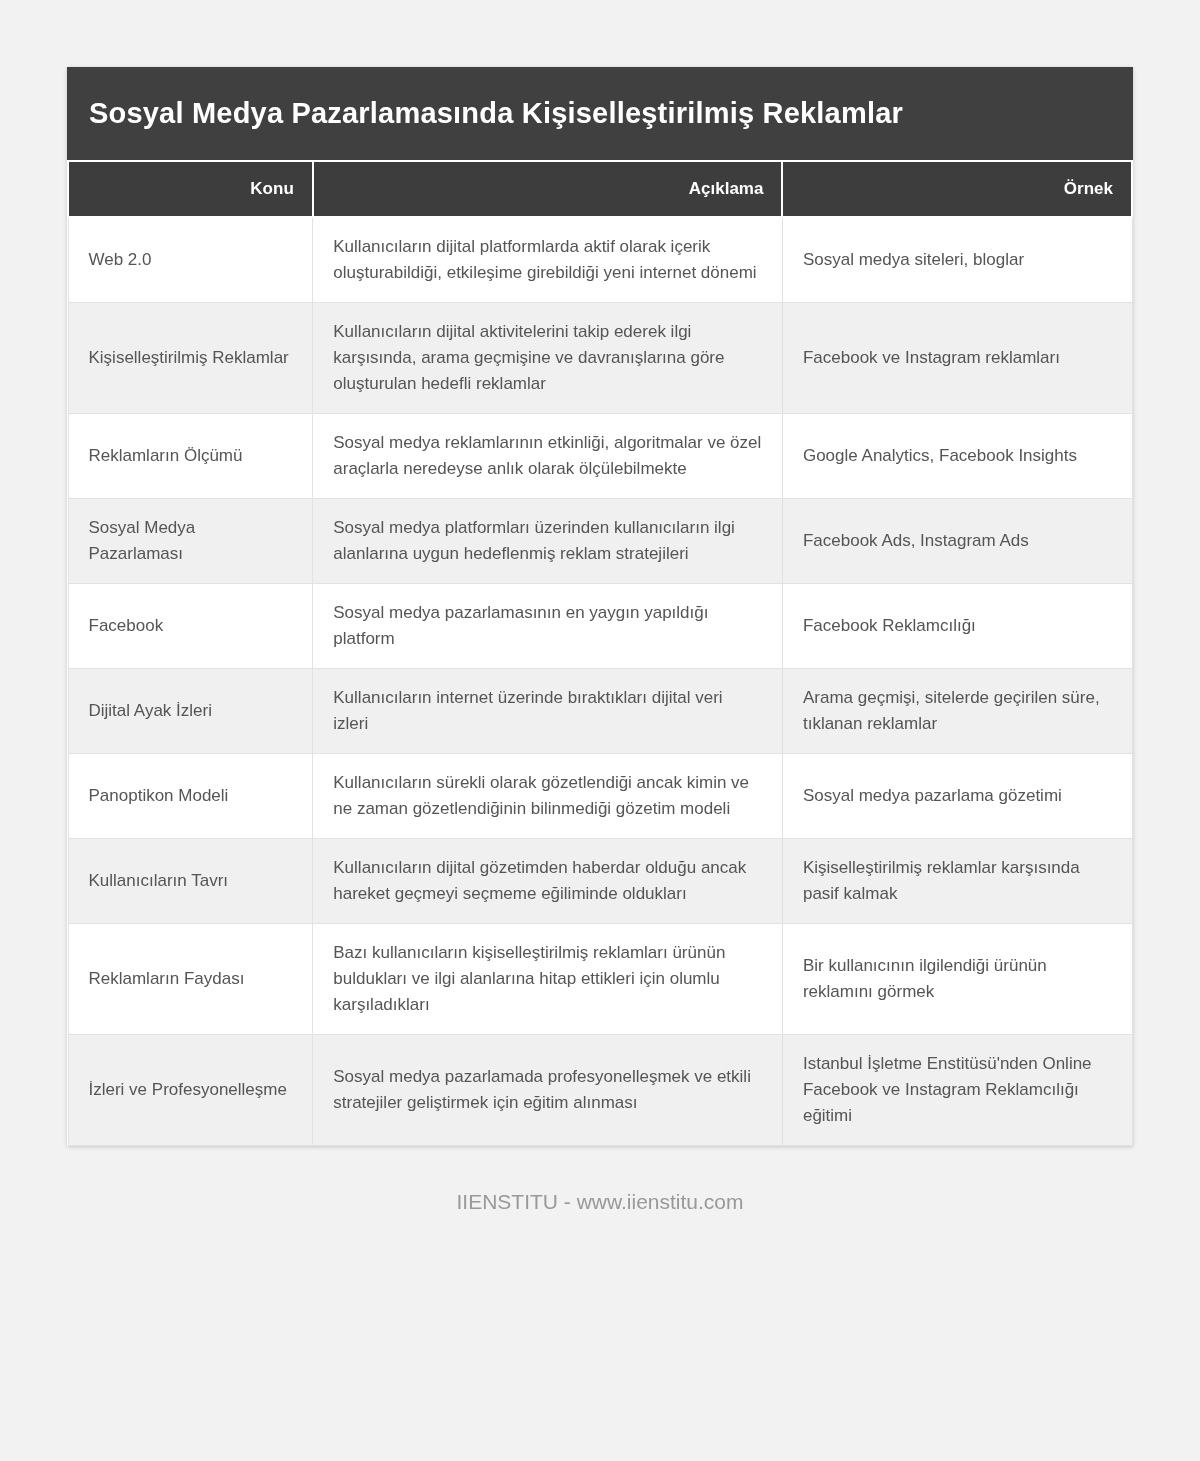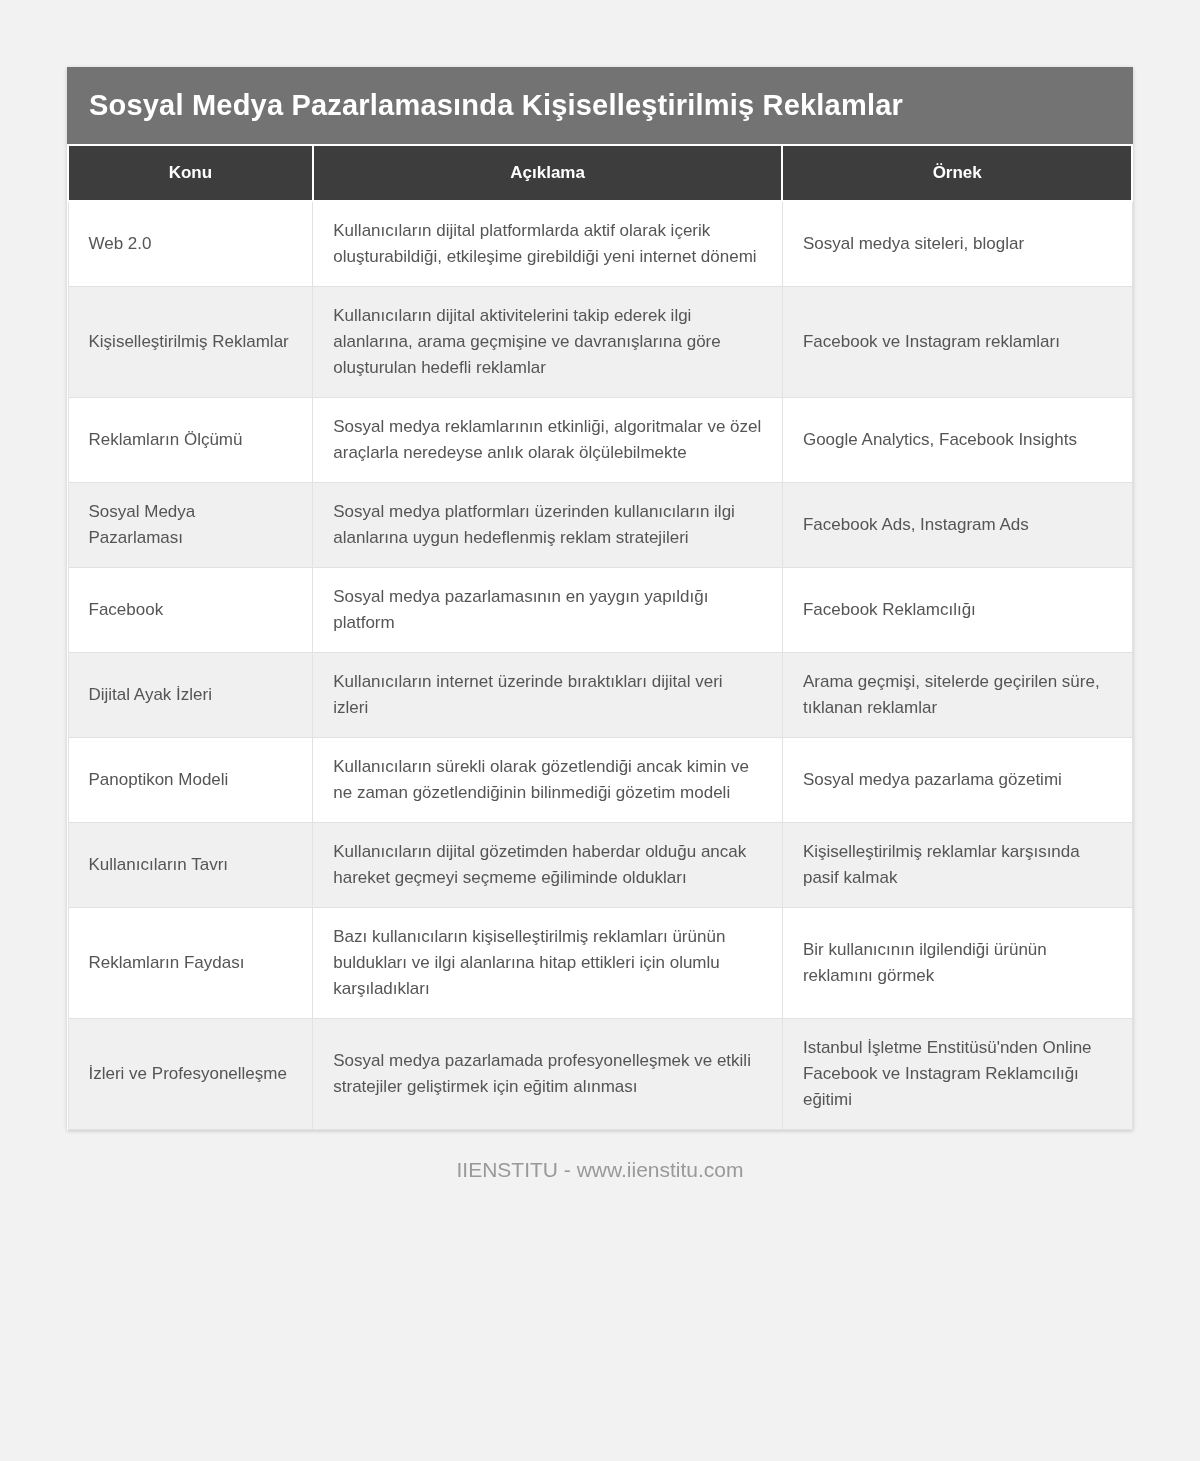--- a/index.html
+++ b/index.html
@@ -14,36 +14,36 @@
     box-sizing: border-box;
     padding: 67px 67px 0 67px;
     background: #f2f2f2;
   }
   .card {
     width: 1066px;
     background: #ffffff;
     box-shadow: 0 1px 4px rgba(0,0,0,0.18);
   }
   .title-bar {
-    background: #737373;
+    background: #404040;
     color: #ffffff;
     font-size: 29px;
     font-weight: bold;
-    padding: 22px 22px;
+    padding: 30px 22px;
     letter-spacing: 0.2px;
   }
   table.info-table {
     width: 100%;
     border-collapse: collapse;
     table-layout: fixed;
   }
   table.info-table th {
     background: #3d3d3d;
     color: #ffffff;
-    text-align: center;
+    text-align: right;
     font-size: 17px;
     font-weight: bold;
     padding: 17px 18px;
     border: 2px solid #ffffff;
   }
   table.info-table td {
     font-size: 17px;
     color: #555555;
     line-height: 26px;
     padding: 16px 20px;
@@ -55,21 +55,21 @@
   table.info-table tbody tr:nth-child(even) td {
     background: #f0f0f0;
   }
   .col-0 { width: 21.9%; }
   .col-1 { width: 45.3%; margin-left: 31px; }
   .col-2 { width: 32.8%; }
   .footer {
     text-align: center;
     color: #999999;
     font-size: 21px;
-    margin-top: 28px;
+    margin-top: 44px;
   }
 </style>
 </head>
 <body>
 
 <div class="page">
   <div class="card">
     <div class="title-bar">Sosyal Medya Pazarlamasında Kişiselleştirilmiş Reklamlar</div>
     <table class="info-table">
       <thead>
@@ -80,21 +80,21 @@
           </tr>
       </thead>
       <tbody id="table-body">
           <tr>
             <td class="col-0">Web 2.0</td>
             <td class="col-1">Kullanıcıların dijital platformlarda aktif olarak içerik oluşturabildiği, etkileşime girebildiği yeni internet dönemi</td>
             <td class="col-2">Sosyal medya siteleri, bloglar</td>
           </tr>
           <tr>
             <td class="col-0">Kişiselleştirilmiş Reklamlar</td>
-            <td class="col-1">Kullanıcıların dijital aktivitelerini takip ederek ilgi alanlarına, arama geçmişine ve davranışlarına göre oluşturulan hedefli reklamlar</td>
+            <td class="col-1">Kullanıcıların dijital aktivitelerini takip ederek ilgi karşısında, arama geçmişine ve davranışlarına göre oluşturulan hedefli reklamlar</td>
             <td class="col-2">Facebook ve Instagram reklamları</td>
           </tr>
           <tr>
             <td class="col-0">Reklamların Ölçümü</td>
             <td class="col-1">Sosyal medya reklamlarının etkinliği, algoritmalar ve özel araçlarla neredeyse anlık olarak ölçülebilmekte</td>
             <td class="col-2">Google Analytics, Facebook Insights</td>
           </tr>
           <tr>
             <td class="col-0">Sosyal Medya Pazarlaması</td>
             <td class="col-1">Sosyal medya platformları üzerinden kullanıcıların ilgi alanlarına uygun hedeflenmiş reklam stratejileri</td>

